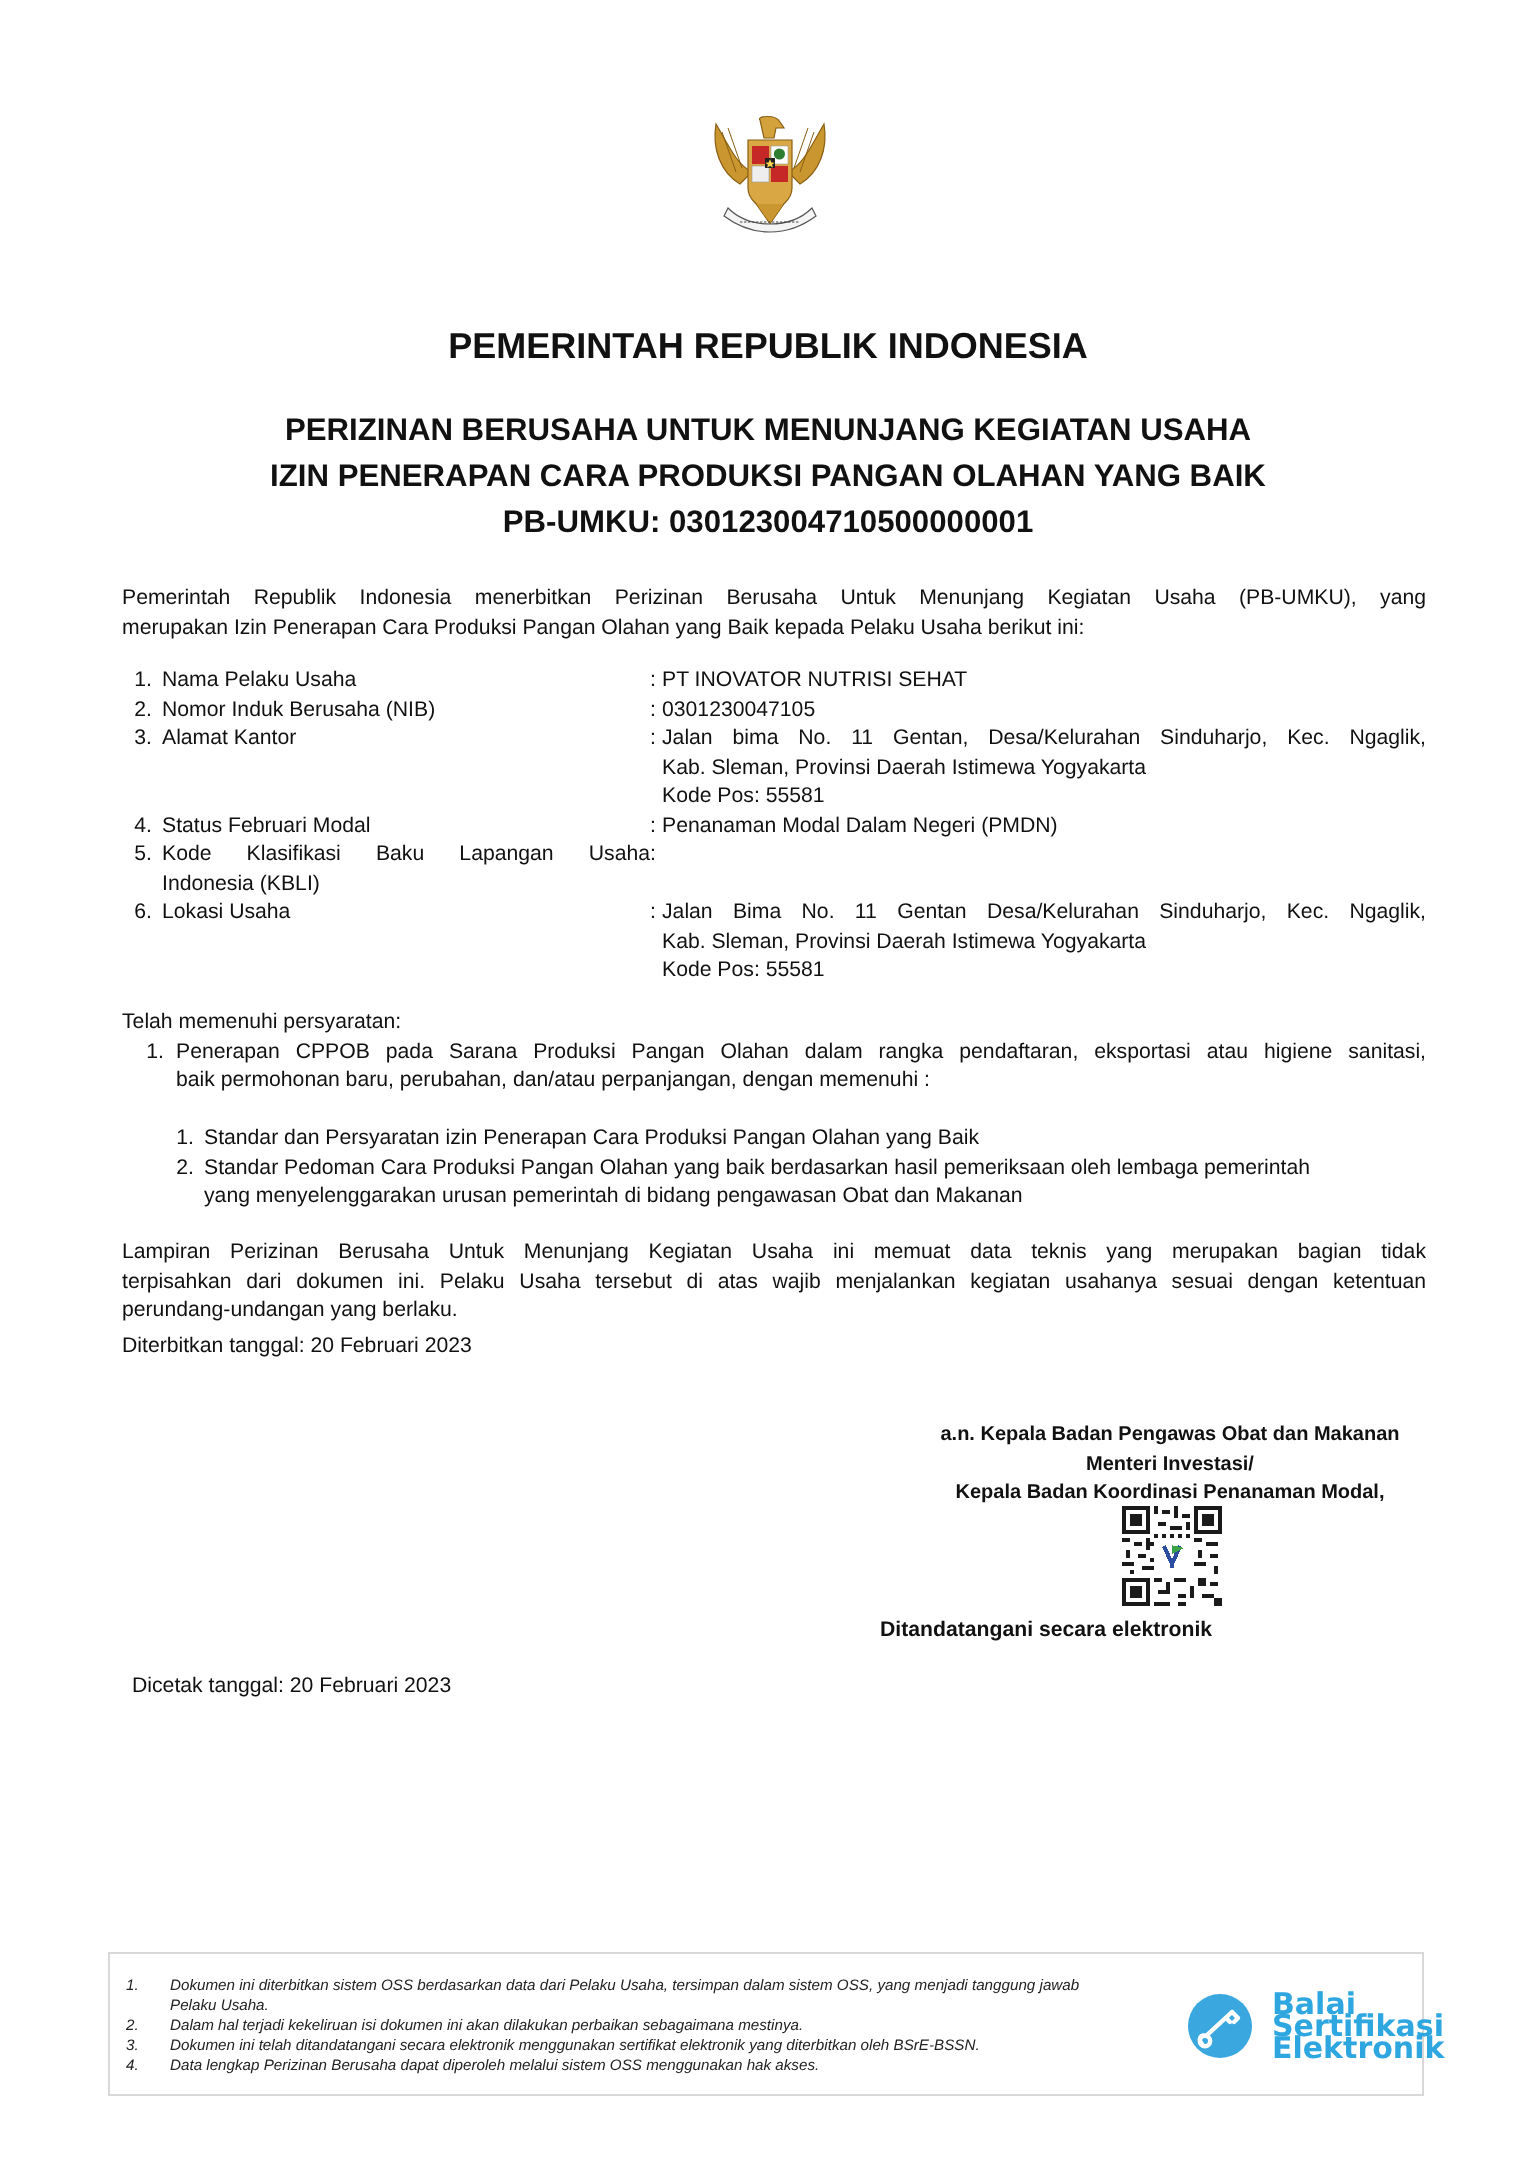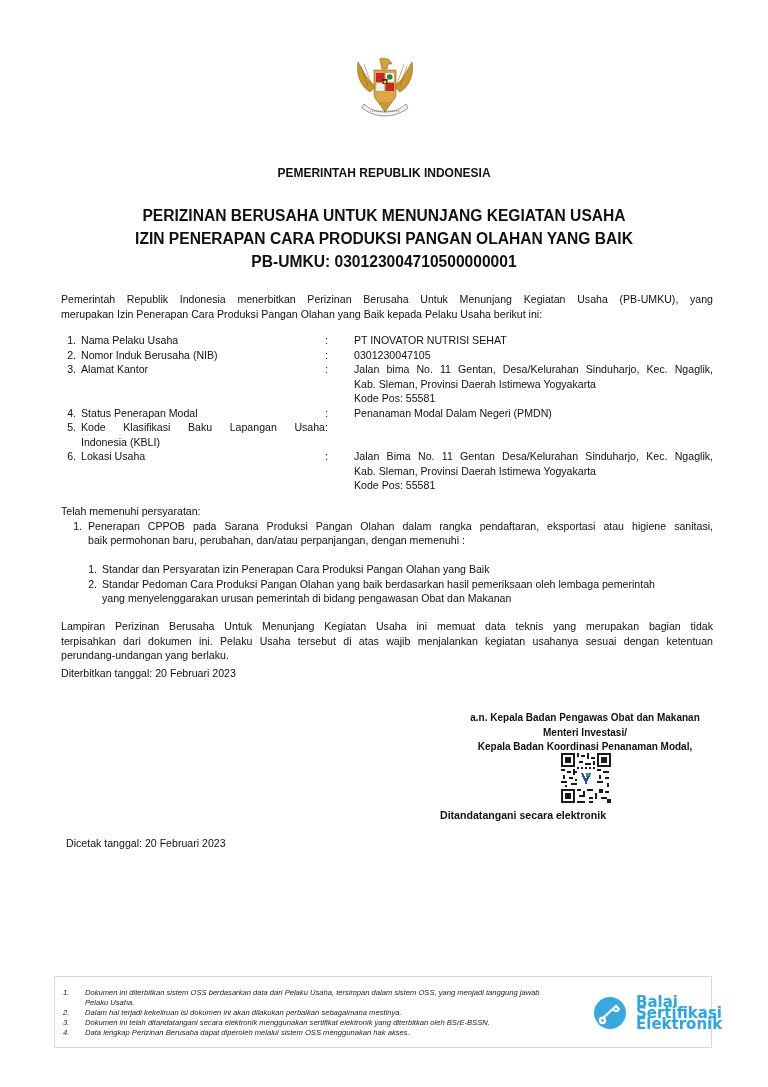--- a/index.html
+++ b/index.html
@@ -10,39 +10,39 @@
       color: #111111;
       font-size: 10.6px;
       line-height: 14.5px;
       overflow: hidden;
     }
     .emblem {
       position: absolute; left: 354px; top: 56px; width: 62px; height: 64px;
     }
     .title-main {
       position: absolute; left: 0; width: 768px; top: 163px;
-      text-align: center; font-weight: bold; font-size: 12px; line-height: 20px;
+      text-align: center; font-weight: bold; font-size: 18px; line-height: 20px;
     }
     .title-block {
       position: absolute; left: 0; width: 768px; top: 204px;
       text-align: center; font-weight: bold; font-size: 15.6px; line-height: 23px;
     }
     .intro {
       position: absolute; left: 61px; width: 652px; top: 292px;
       text-align: justify; text-align-last: left;
     }
     .intro .l1 { text-align: justify; text-align-last: justify; }
     .fields {
       position: absolute; left: 61px; top: 333px; width: 652px;
     }
     .field-row { display: flex; }
     .field-num { width: 20px; text-align: right; padding-right: 5px; flex: none; }
     .field-label { width: 244px; flex: none; text-align: justify; }
     .field-colon { width: 6px; flex: none; }
-    .field-value { flex: 1; text-align: justify; margin-left: 23px; }
+    .field-value { flex: 1; text-align: justify; }
     .field-value .jl { text-align: justify; text-align-last: justify; display: block; }
 
     .req {
       position: absolute; left: 61px; top: 504px; width: 652px;
     }
     .req-item { display: flex; margin-top: 0; }
     .req-num { width: 22px; flex: none; text-align: right; padding-right: 6px; margin-left: 5px; }
     .req-text { flex: 1; }
     .req-text .jl { display: block; text-align: justify; text-align-last: justify; }
     .sub-list { margin-top: 14.5px; margin-left: 27px; }
@@ -156,21 +156,21 @@
     <div class="field-label">Alamat Kantor</div>
     <div class="field-colon">:</div>
     <div class="field-value">
       <span class="jl">Jalan bima No. 11 Gentan, Desa/Kelurahan Sinduharjo, Kec. Ngaglik,</span>
       <div>Kab. Sleman, Provinsi Daerah Istimewa Yogyakarta</div>
       <div>Kode Pos: 55581</div>
     </div>
   </div>
   <div class="field-row">
     <div class="field-num">4.</div>
-    <div class="field-label">Status Penerapan Modal</div>
+    <div class="field-label">Status Februari Modal</div>
     <div class="field-colon">:</div>
     <div class="field-value">
       <div>Penanaman Modal Dalam Negeri (PMDN)</div>
     </div>
   </div>
   <div class="field-row">
     <div class="field-num">5.</div>
     <div class="field-label" style="text-align:left;">
       <div class="spread" style="text-align:justify;text-align-last:justify;">Kode Klasifikasi Baku Lapangan Usaha</div>
       <div>Indonesia (KBLI)</div>

